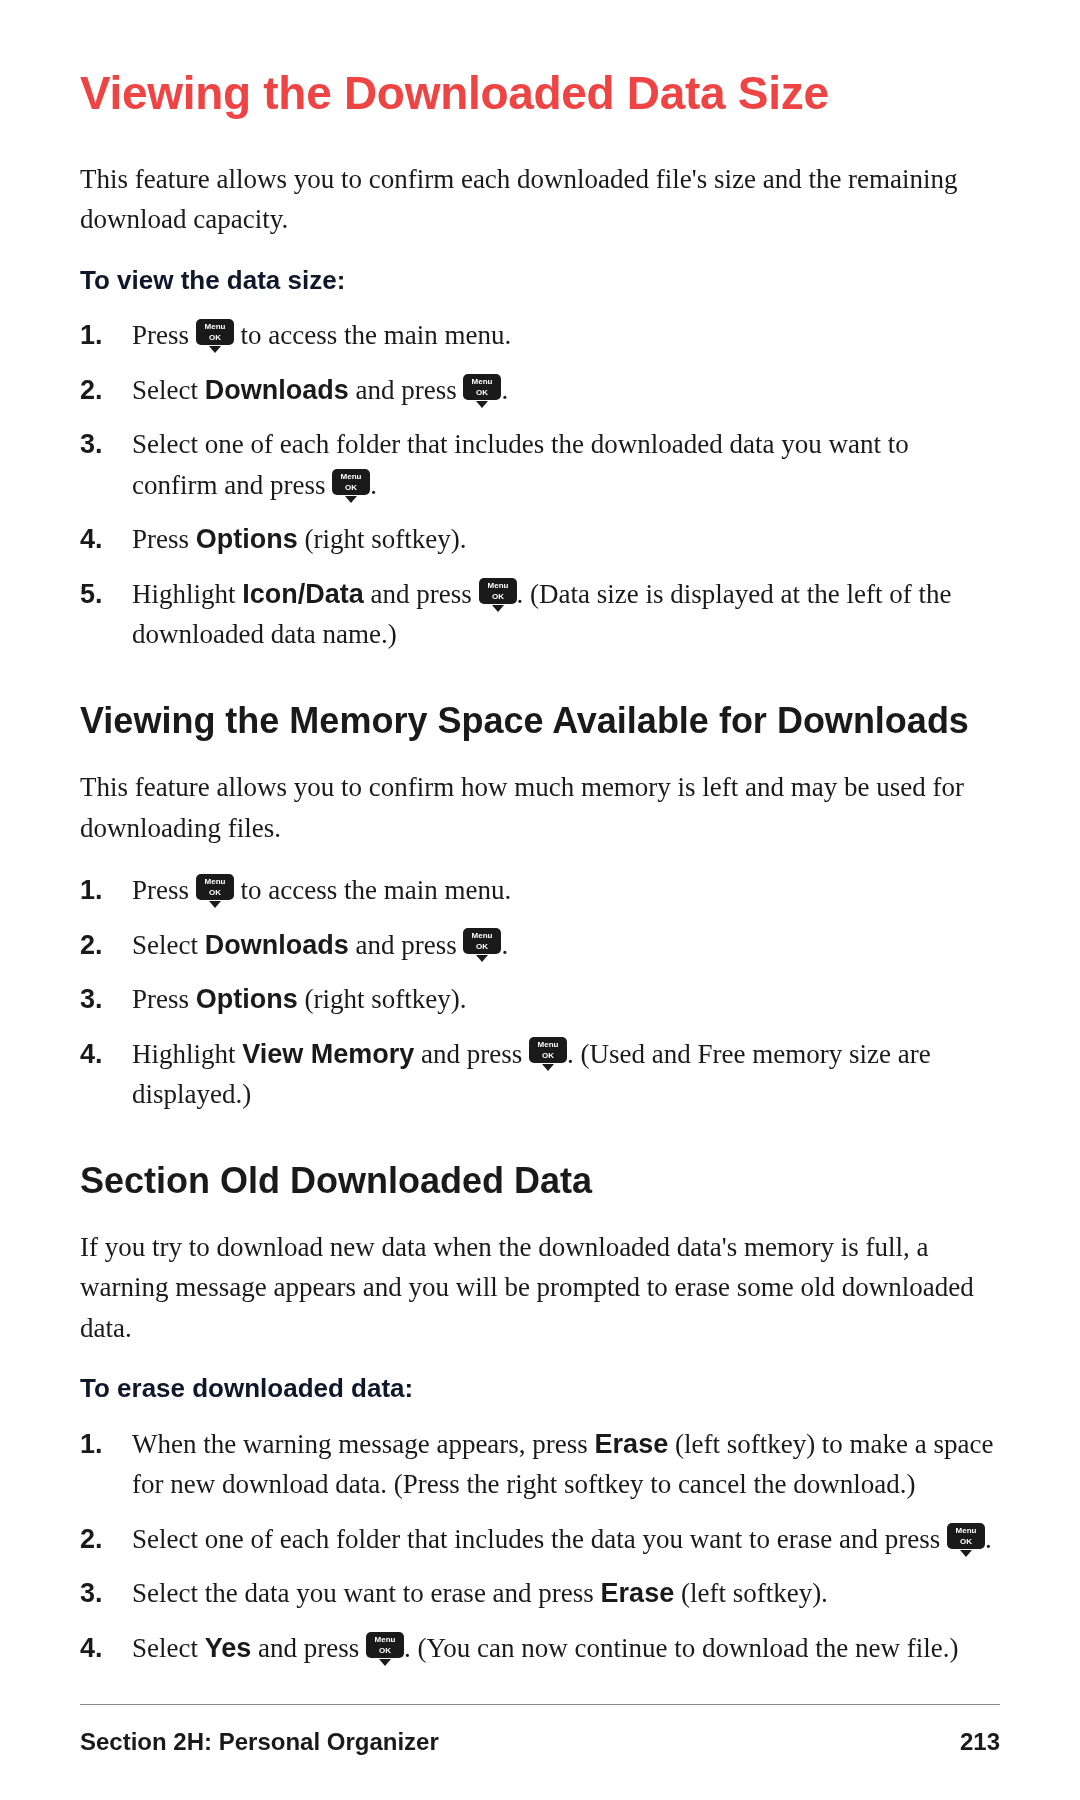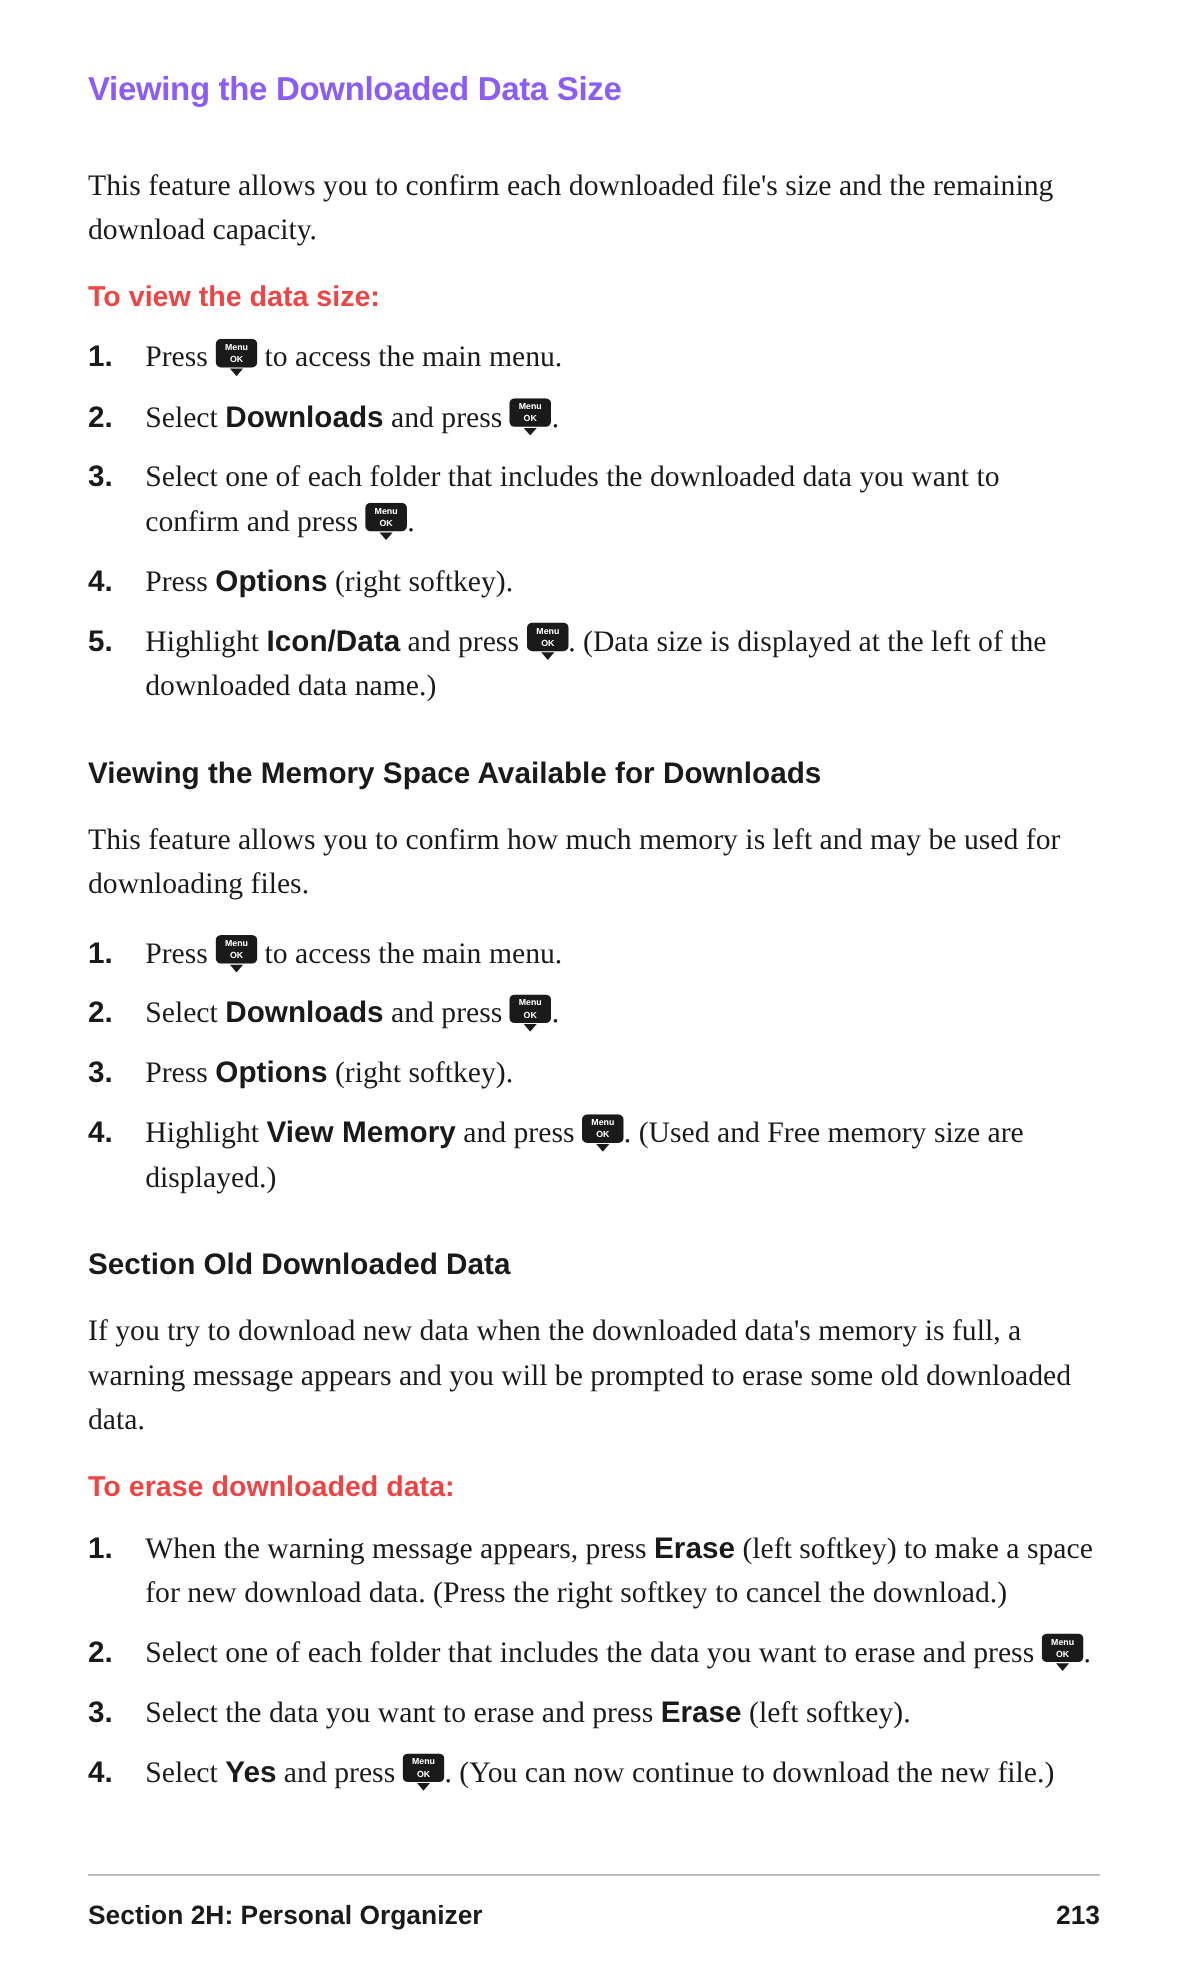--- a/index.html
+++ b/index.html
@@ -11,38 +11,38 @@
       font-family: Georgia, 'Times New Roman', serif;
       font-size: 28px;
       line-height: 1.45;
       color: #1a1a1a;
       padding: 60px 80px 60px 80px;
     }
 
     .page-title {
       font-family: Arial, Helvetica, sans-serif;
       font-weight: 900;
-      font-size: 30px;
-      color: #8b5cf6;
-      margin-bottom: 44px;
+      font-size: 46px;
+      color: #ef4444;
+      margin-bottom: 32px;
       letter-spacing: -0.3px;
     }
 
     .intro-text {
       font-size: 27px;
       margin-bottom: 22px;
       line-height: 1.5;
       margin-top: 20px;
     }
 
     .section-label {
       font-family: Arial, Helvetica, sans-serif;
       font-weight: 700;
       font-size: 26px;
-      color: #ef4444;
+      color: #0f172a;
       margin-bottom: 16px;
       margin-top: 4px;
     }
 
     .numbered-list {
       list-style: none;
       margin-left: 0;
       padding-left: 0;
     }
 
@@ -67,21 +67,21 @@
     }
 
     .bold {
       font-weight: 700;
       font-family: Arial, Helvetica, sans-serif;
     }
 
     .sub-section-title {
       font-family: Arial, Helvetica, sans-serif;
       font-weight: 900;
-      font-size: 27px;
+      font-size: 36px;
       color: #1a1a1a;
       margin-top: 40px;
       margin-bottom: 20px;
     }
 
     .section-block {
       margin-bottom: 8px;
     }
 
     .footer {

